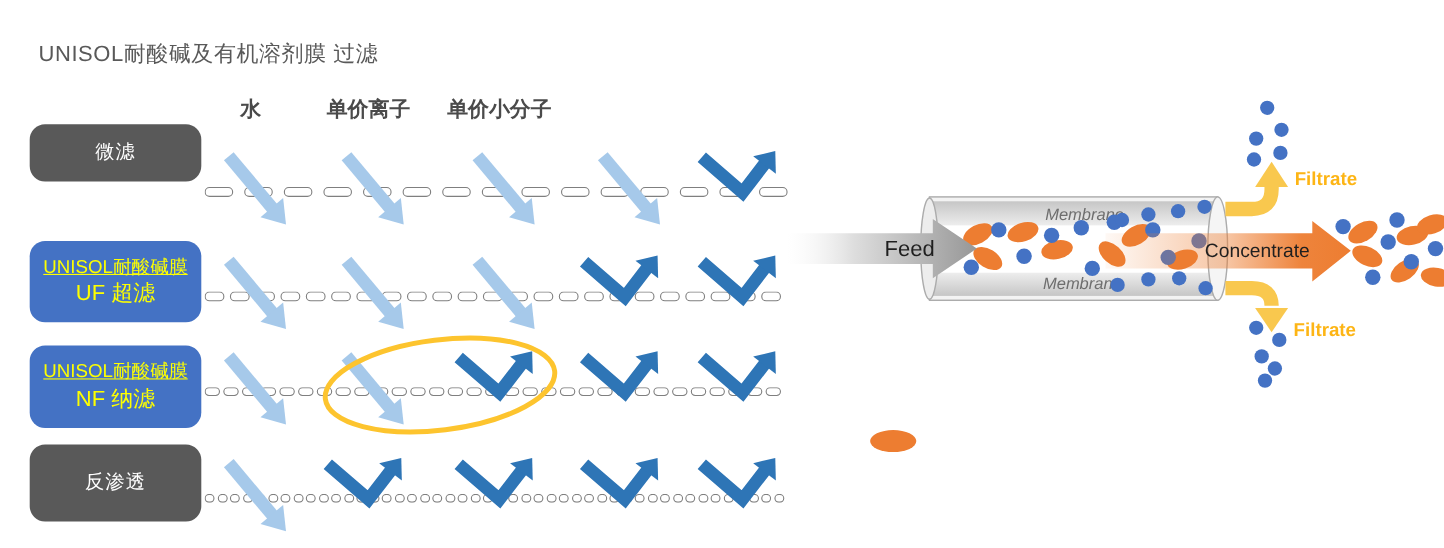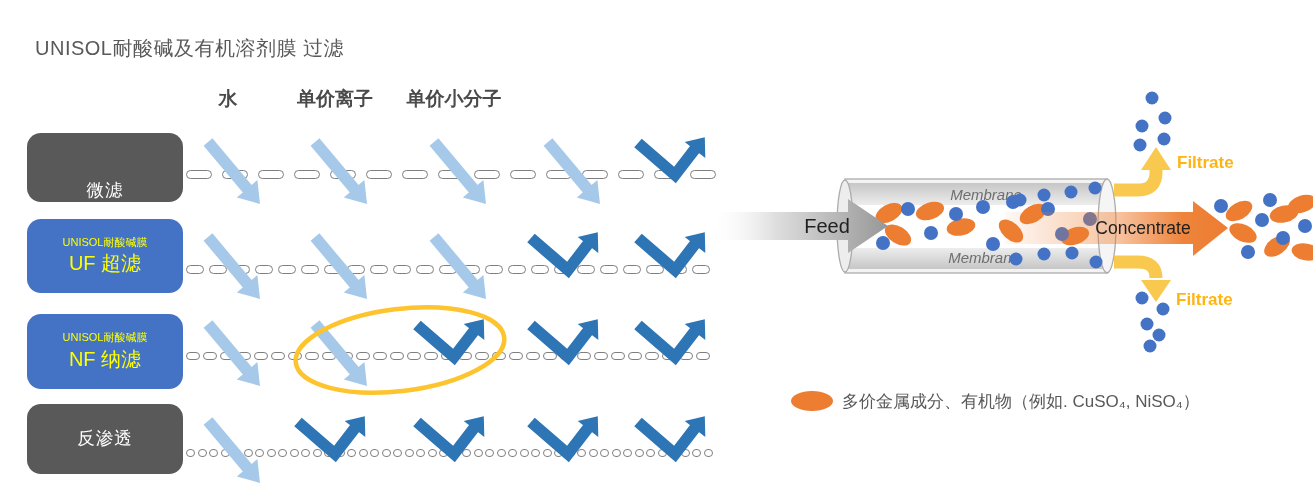--- a/index.html
+++ b/index.html
@@ -18,21 +18,21 @@
     font-weight:600;color:#4a4a4a;white-space:nowrap;
   }
   .row-box{
     position:absolute;left:27px;width:156px;border-radius:14px;z-index:1;
     display:flex;flex-direction:column;align-items:center;justify-content:center;
     text-align:center;line-height:1.25;
   }
   .row-box.dark{background:#595959;color:#ffffff;}
   .row-box.blue{background:#4472C4;color:#FDFF00;}
   .bl-single{font-size:17.5px;letter-spacing:1px;}
-  .bl1{font-size:11px;}
+  .bl1{font-size:17px;text-decoration:underline;}
   .bl2{font-size:20px;margin-top:2px;}
   .dash-line{
     position:absolute;left:186px;width:532px;display:flex;align-items:center;
     overflow:hidden;z-index:2;
   }
   .dash-pill{
     flex:none;background:#ffffff;border:1.2px solid #7F7F7F;box-sizing:border-box;
   }
   .cell-arrow{position:absolute;width:100px;height:100px;z-index:3;pointer-events:none;}
   .highlight{position:absolute;left:288px;top:287px;width:224px;height:94px;z-index:6;}
@@ -61,21 +61,21 @@
 
   <div class="title">UNISOL耐酸碱及有机溶剂膜 过滤</div>
 
   <div class="col-headers">
       <div class="col-header" style="left: 172px;">水</div>
       <div class="col-header" style="left: 279px;">单价离子</div>
       <div class="col-header" style="left: 398px;">单价小分子</div>
     </div>
 
   <div>
-      <div class="row-box dark" style="top: 117px; height: 69px; justify-content: flex-end;">
+      <div class="row-box dark" style="top: 97px; height: 52px;">
         <div class="bl-single">微滤</div>
       </div>
       <div class="dash-line" style="top: 153.5px; column-gap: 10px;">
         <span class="dash-pill" style="width: 26px; height: 9px; border-radius: 9px; border-color: rgb(127, 127, 127);"></span>
         <span class="dash-pill" style="width: 26px; height: 9px; border-radius: 9px; border-color: rgb(127, 127, 127);"></span>
         <span class="dash-pill" style="width: 26px; height: 9px; border-radius: 9px; border-color: rgb(127, 127, 127);"></span>
         <span class="dash-pill" style="width: 26px; height: 9px; border-radius: 9px; border-color: rgb(127, 127, 127);"></span>
         <span class="dash-pill" style="width: 26px; height: 9px; border-radius: 9px; border-color: rgb(127, 127, 127);"></span>
         <span class="dash-pill" style="width: 26px; height: 9px; border-radius: 9px; border-color: rgb(127, 127, 127);"></span>
         <span class="dash-pill" style="width: 26px; height: 9px; border-radius: 9px; border-color: rgb(127, 127, 127);"></span>
@@ -400,16 +400,15 @@
         <circle cx="1142" cy="282" r="6.5" fill="#4472C4"></circle>
         <circle cx="1163" cy="293" r="6.5" fill="#4472C4"></circle>
         <circle cx="1147" cy="308" r="6.5" fill="#4472C4"></circle>
         <circle cx="1159" cy="319" r="6.5" fill="#4472C4"></circle>
         <circle cx="1150" cy="330" r="6.5" fill="#4472C4"></circle>
       </g>
   </svg>
 
   <div class="legend-row" style="top:372px">
     <span class="lg-ellipse"></span>
-    <span class="lg-text">多价金属成分、有机物（例如. CuSO₄, NiSO₄）</span>
   </div>
 
 </div>
 
 </body></html>

